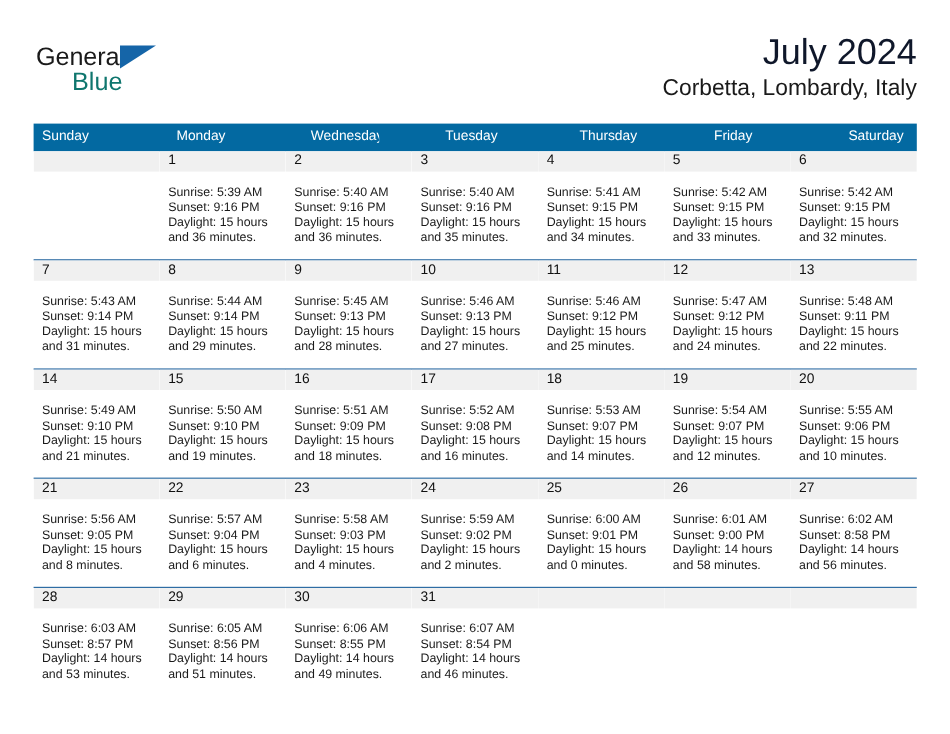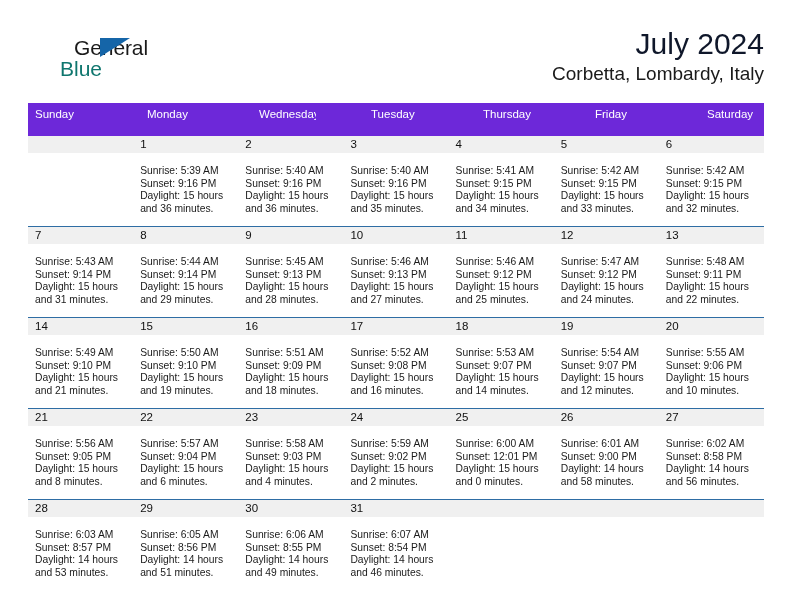--- a/index.html
+++ b/index.html
@@ -41,21 +41,20 @@
   }
   .logo-general {
     position: absolute;
     left: 0;
     top: 0;
     font-size: 21px;
     letter-spacing: -0.1px;
     color: #1a1a1a;
     font-family: "Liberation Sans", sans-serif;
     line-height: 24px;
-    margin-left: 44px;
   }
   .logo-triangle {
     position: absolute;
     left: 70px;
     top: 2px;
     width: 0;
     height: 0;
     border-left: 30px solid #1565a8;
     border-bottom: 19px solid transparent;
   }
@@ -91,22 +90,22 @@
   
   .calendar {
     position: absolute;
     left: 28px;
     top: 103px;
     width: 736px;
   }
 
   .weekdays {
     display: flex;
-    background: #6d28d9;
-    height: 33px;
+    background: #0369a1;
+    height: 23px;
     gap: 48px;
   }
   .weekday {
     flex: 1 1 0;
     color: #ffffff;
     font-size: 11.5px;
     line-height: 23px;
     padding-left: 7px;
     box-sizing: border-box;
     overflow: hidden;
@@ -404,21 +403,21 @@
               <div>Sunrise: 5:59 AM</div>
               <div>Sunset: 9:02 PM</div>
               <div>Daylight: 15 hours</div>
               <div>and 2 minutes.</div>
             </div>
           </div>
           <div class="day">
             <div class="day-number">25</div>
             <div class="day-info">
               <div>Sunrise: 6:00 AM</div>
-              <div>Sunset: 12:01 PM</div>
+              <div>Sunset: 9:01 PM</div>
               <div>Daylight: 15 hours</div>
               <div>and 0 minutes.</div>
             </div>
           </div>
           <div class="day">
             <div class="day-number">26</div>
             <div class="day-info">
               <div>Sunrise: 6:01 AM</div>
               <div>Sunset: 9:00 PM</div>
               <div>Daylight: 14 hours</div>

